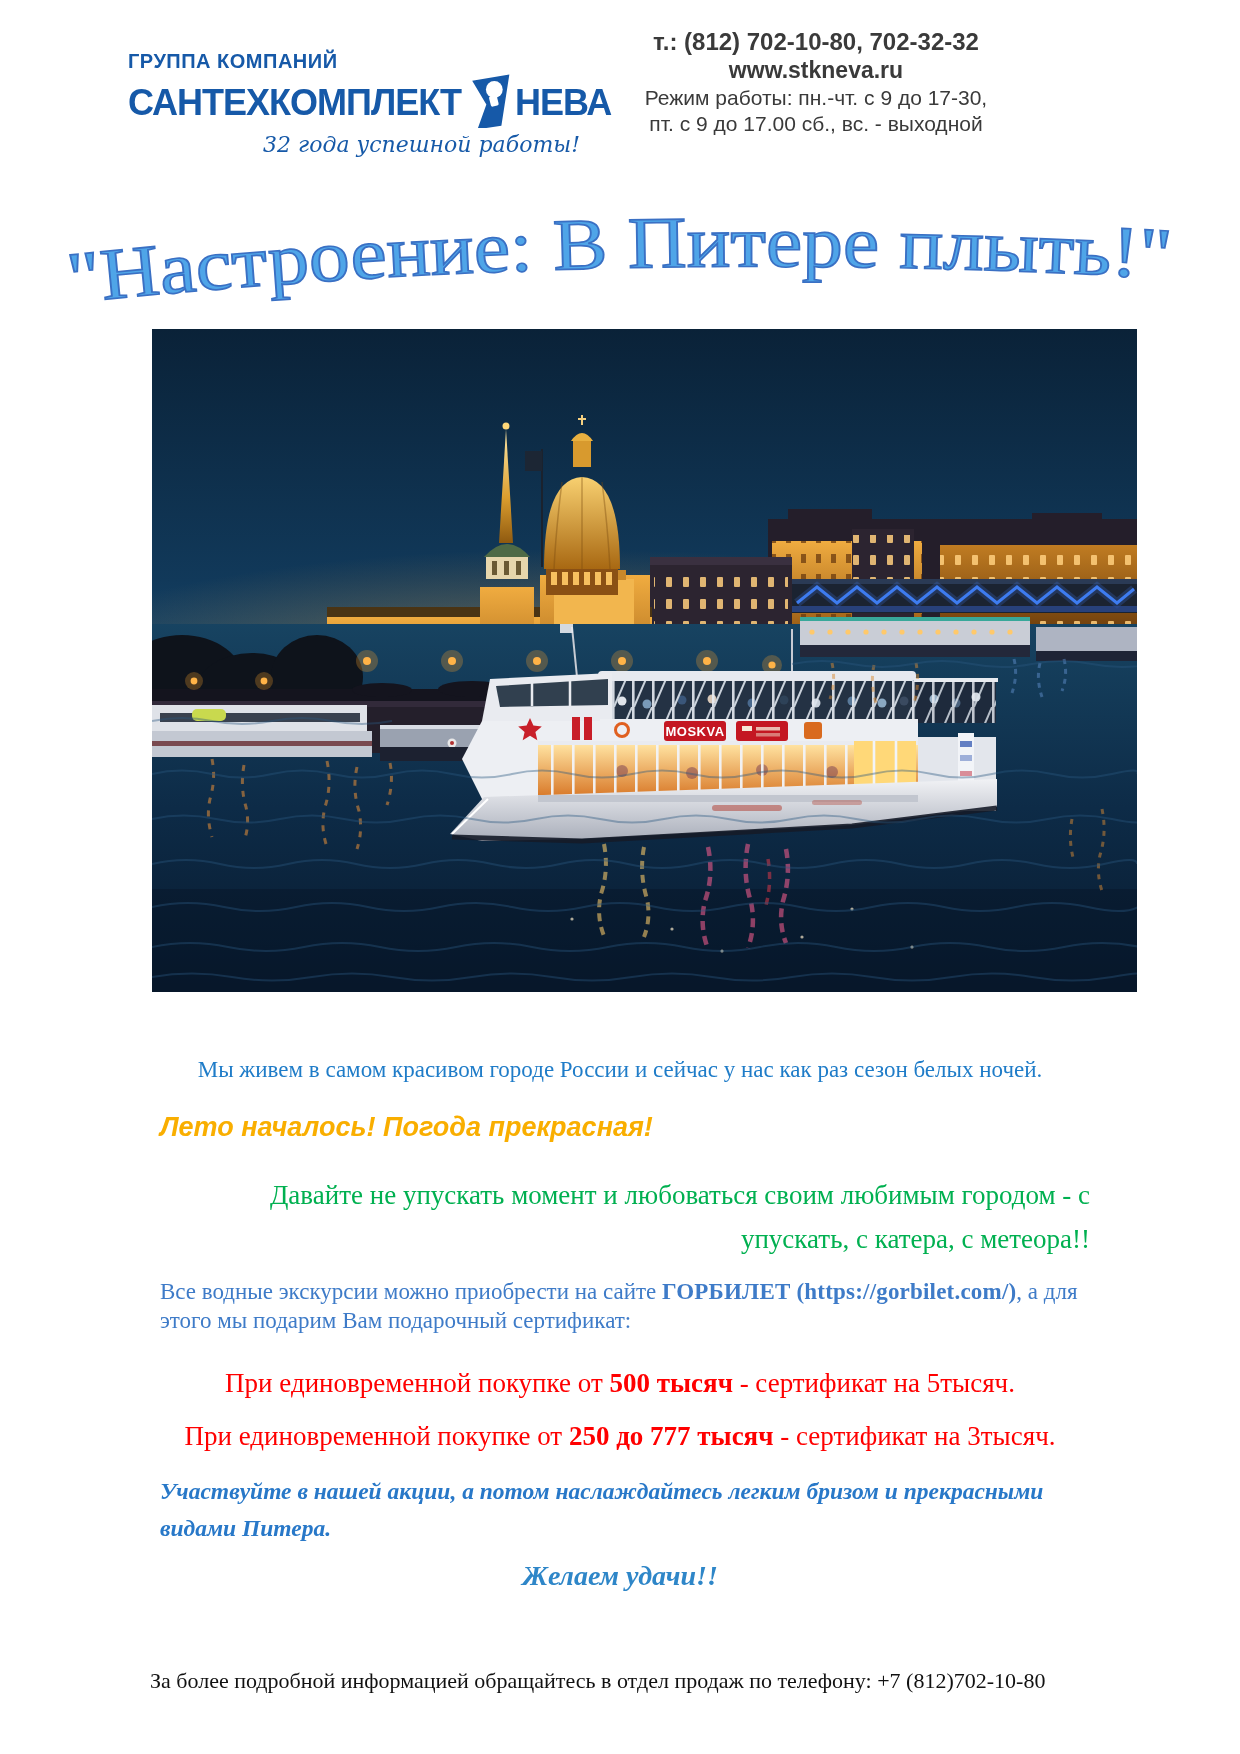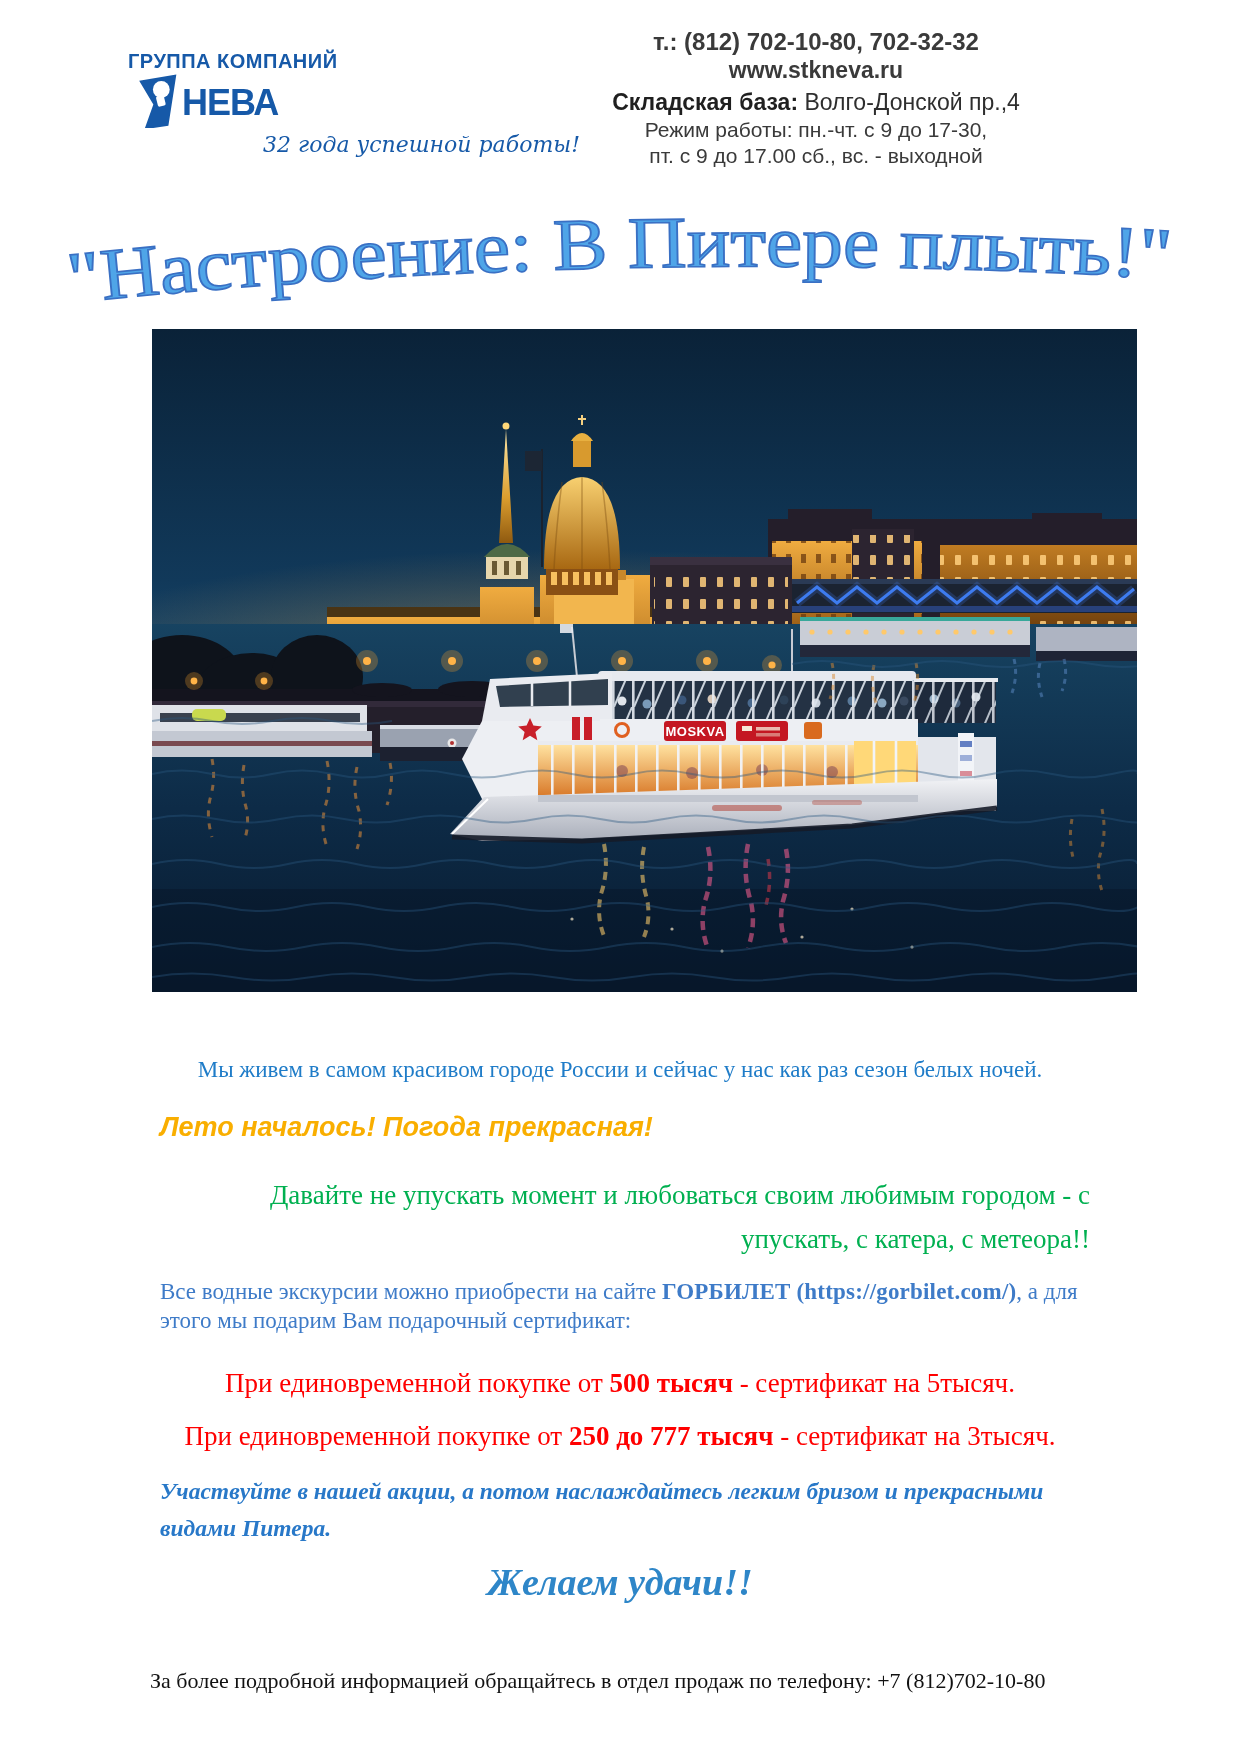--- a/index.html
+++ b/index.html
@@ -38,44 +38,44 @@
     font-size:27px;color:var(--invite_green);line-height:44px;}
   .p-tickets{position:absolute;left:160px;top:1277px;width:940px;text-align:left;
     font-size:23px;color:var(--tickets_blue);line-height:29px;}
   .p-tickets b{letter-spacing:.2px;}
   .p-offer{position:absolute;left:140px;top:1368px;width:960px;text-align:center;
     font-size:27px;color:var(--offer_red);white-space:nowrap;}
   .p-offer2{top:1421px;}
   .p-action{position:absolute;left:160px;top:1473px;width:950px;
     font-weight:bold;font-style:italic;font-size:23.5px;color:var(--action_blue);line-height:37px;}
   .p-wish{position:absolute;left:140px;top:1560px;width:960px;text-align:center;
-    font-weight:bold;font-style:italic;font-size:38px;color:var(--wish_blue);}
+    font-weight:bold;font-style:italic;font-size:28px;color:var(--wish_blue);}
   .p-footer{position:absolute;left:150px;top:1668px;width:1030px;
     font-size:22px;color:#111111;white-space:nowrap;}
 </style>
 </head>
 <body>
 
 <div class="logo-block">
   <div class="group-label">ГРУППА КОМПАНИЙ</div>
   <div class="brand-row">
+    <span class="brand-text">САНТЕХКОМПЛЕКТ</span>
     <svg class="logo-glyph" viewBox="0 0 52 60">
       <path d="M7,7 L49,0 L40,58 L13,62 L23,34 Z" fill="#1659A8"></path>
       <circle cx="32" cy="17" r="9.5" fill="#ffffff"></circle>
       <rect x="27" y="24" width="9" height="12" rx="2" fill="#ffffff" transform="rotate(-14 31 30)"></rect>
     </svg>
     <span class="brand-text">НЕВА</span>
   </div>
   <div class="tagline">32 года успешной работы!</div>
 </div>
 
 <div class="contacts">
   <div class="phone">т.: (812) 702-10-80, 702-32-32</div>
   <div class="website">www.stkneva.ru</div>
-  <div class="warehouse"><b>Складская база:</b><span> Волго-Донской пр.,4</span></div>
   <div class="hours">Режим работы:  пн.-чт. с 9 до 17-30,</div>
   <div class="hours">пт. с 9 до 17.00  сб., вс. - выходной</div>
 </div>
 
 <svg class="title-svg" viewBox="0 0 1240 135">
   <defs>
       <path id="titleArc" d="M70,118 Q620,60 1172,94" fill="none"></path>
     </defs>
   <text font-family="'Liberation Serif',serif" font-size="73" style="fill:#4FA5E8;stroke:#3A70C4;stroke-width:1.7">
     <textPath href="#titleArc" textLength="1102" lengthAdjust="spacingAndGlyphs">"Настроение: В Питере плыть!"</textPath>

